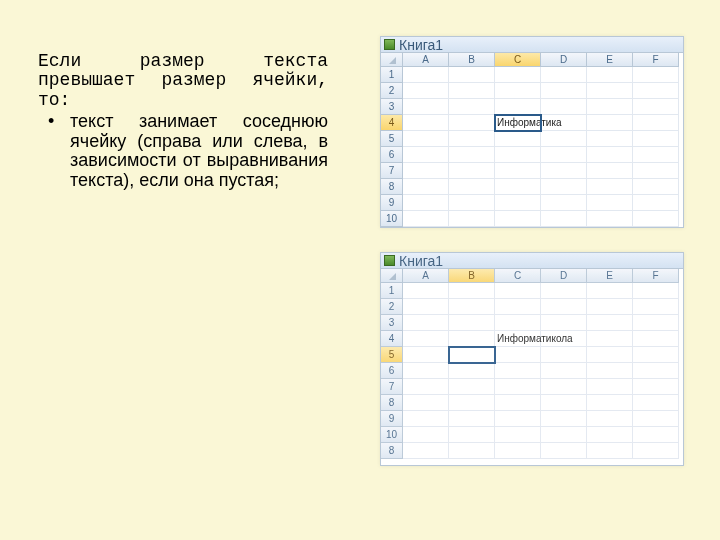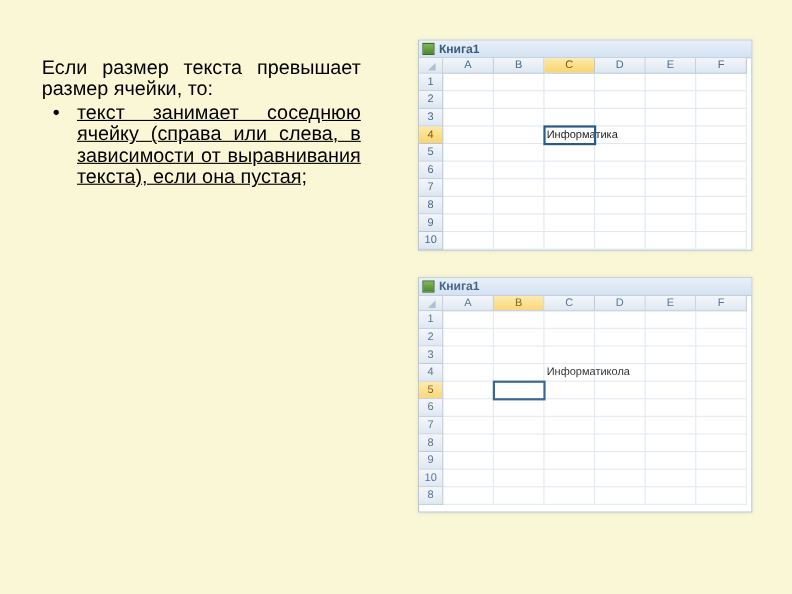--- a/index.html
+++ b/index.html
@@ -10,23 +10,23 @@
     position: relative;
   }
   .text-area {
     position: absolute;
     left: 38px; top: 52px;
     width: 290px;
     font-size: 18px;
     line-height: 1.08;
     color: #000;
   }
-  .intro { text-align: justify; margin-bottom: 2px; }
+  .intro { text-align: justify; margin-bottom: 2px; font-family: Liberation Mono, monospace; }
   ul { list-style: none; }
-  li { position: relative; padding-left: 32px; text-align: justify; margin-bottom: 2px; text-decoration: underline; }
+  li { position: relative; padding-left: 32px; text-align: justify; margin-bottom: 2px; }
   li::before { content: "•"; position: absolute; left: 10px; top: 0; font-size: 18px; }
 
   .ss {
     position: absolute;
     background: #fff;
     border: 1px solid #b8c7d6;
     box-shadow: 0 0 4px rgba(0,0,0,0.08);
     font-size: 10px;
   }
   .ss1 { left: 380px; top: 36px; width: 304px; height: 192px; }
@@ -39,21 +39,21 @@
     border-bottom: 1px solid #b8c7d6;
     padding: 0 3px;
     color: #3a5a7a;
   }
   .xicon {
     width: 11px; height: 11px;
     background: linear-gradient(#7fb85a, #4a8a2a);
     border: 1px solid #3a6a22;
     margin-right: 4px;
   }
-  .titlebar-label { font-size: 11px; font-weight: bold; }
+  .titlebar-label { font-size: 14px; }
 
   .grid { position: relative; }
   .corner {
     position: absolute; left: 0; top: 0; width: 22px; height: 14px;
     background: linear-gradient(#f3f6fb, #dde7f2);
     border-right: 1px solid #b8c7d6; border-bottom: 1px solid #b8c7d6;
     display: flex; align-items: center; justify-content: center;
   }
   .corner svg { width: 10px; height: 10px; }
   .colhdrs { position: absolute; left: 22px; top: 0; height: 14px; display: flex; }

